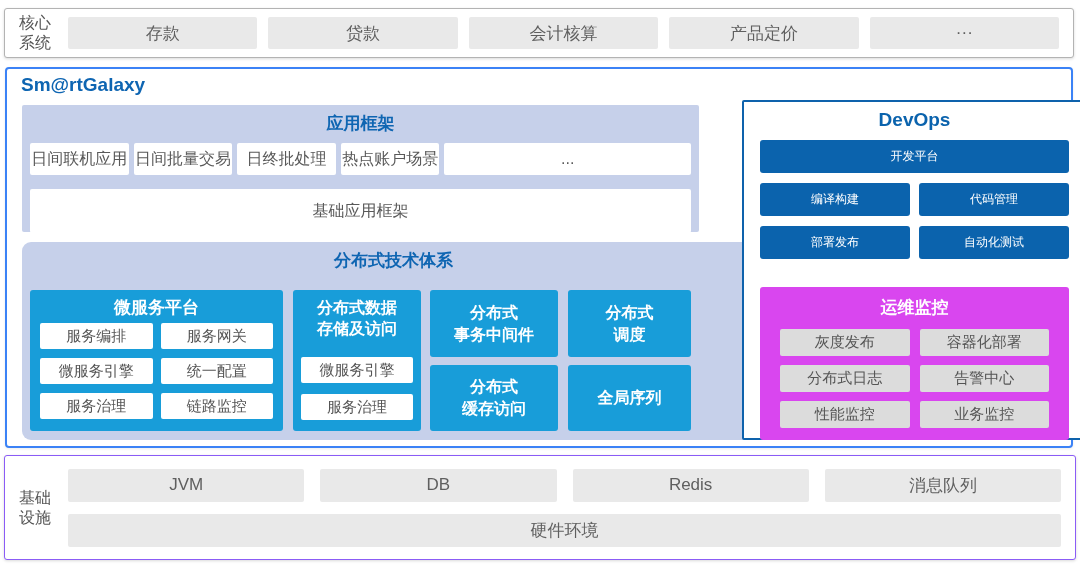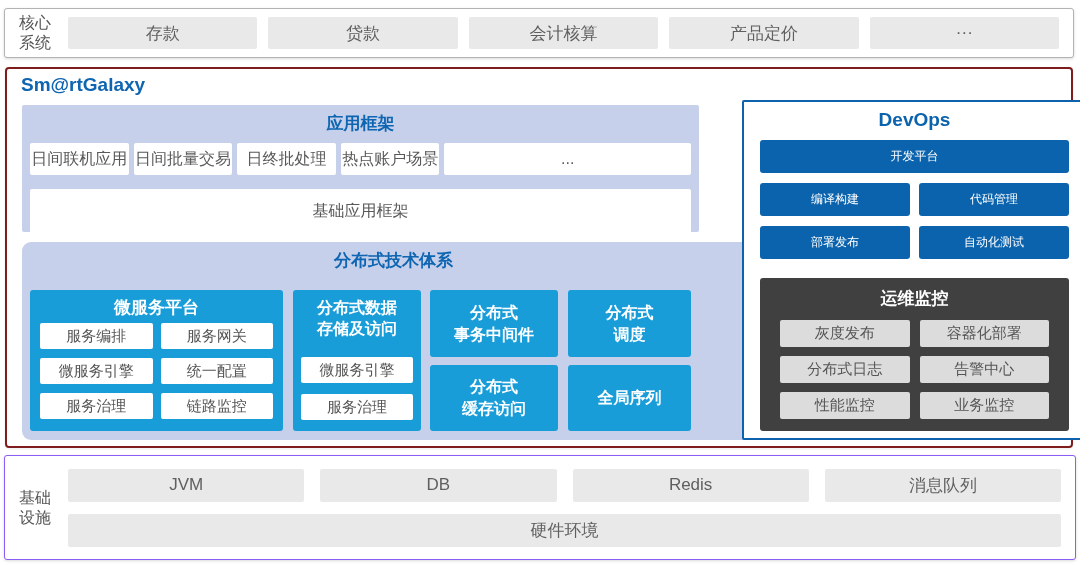--- a/index.html
+++ b/index.html
@@ -28,21 +28,21 @@
     display:flex;align-items:center;gap:11px;padding:0 14px;
   }
   .side-label{
     width:38px;flex:0 0 auto;font-size:16px;color:#555;line-height:1.25;
   }
   .topbar .gbox{flex:1;height:32px;}
 
   
   .galaxy{
     position:absolute;left:5px;top:67px;width:1068px;height:381px;
-    box-sizing:border-box;border:2px solid #7f1d1d;border-radius:4px;
+    box-sizing:border-box;border:2px solid #3b82f6;border-radius:4px;
     background:#fff;box-shadow:0 1px 3px rgba(0,0,0,.08);
   }
   .galaxy-title{
     position:absolute;left:14px;top:5px;font-size:19px;font-weight:bold;color:#0e65b2;
   }
   .panel{
     position:absolute;background:#c6d0ea;border-radius:2px;
   }
   .panel-title{
     padding-top:7px;text-align:center;font-size:17px;font-weight:bold;color:#0e65b2;
@@ -94,21 +94,21 @@
   }
   .devops-body{
     padding:9px 16px 0;display:flex;flex-direction:column;gap:10px;
   }
   .bbtn{
     height:33px;background:#0b63ad;border-radius:3px;color:#fff;font-size:12px;
     display:flex;align-items:center;justify-content:center;
   }
   .btn-row{display:grid;grid-template-columns:1fr 1fr;column-gap:9px;}
   .monitor{
-    margin-top:9px;background:#404040;border-radius:3px;padding:9px 20px 12px;
+    margin-top:18px;background:#d946ef;border-radius:3px;padding:9px 20px 12px;
   }
   .monitor-title{
     text-align:center;color:#fff;font-size:17px;font-weight:bold;margin-bottom:10px;
   }
   .monitor-grid{
     display:grid;grid-template-columns:1fr 1fr;column-gap:10px;row-gap:9px;
   }
   .mbox{
     height:27px;background:#dcdcdc;border-radius:2px;color:#555;font-size:15px;
     display:flex;align-items:center;justify-content:center;

